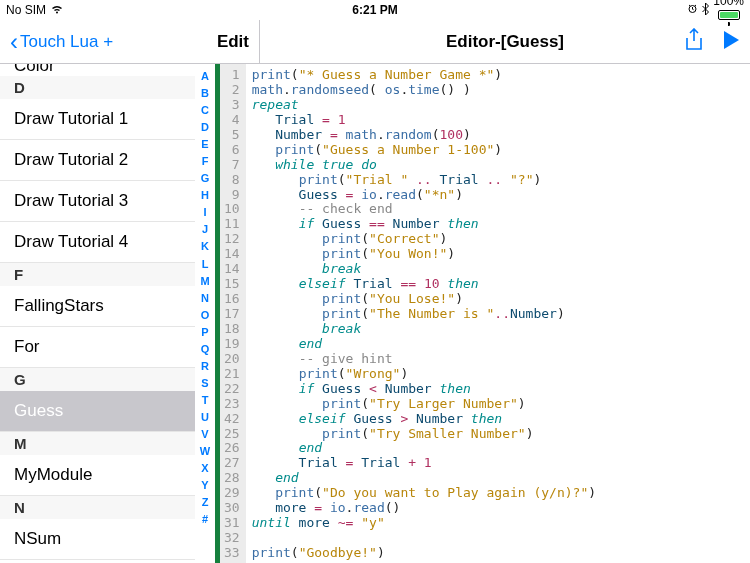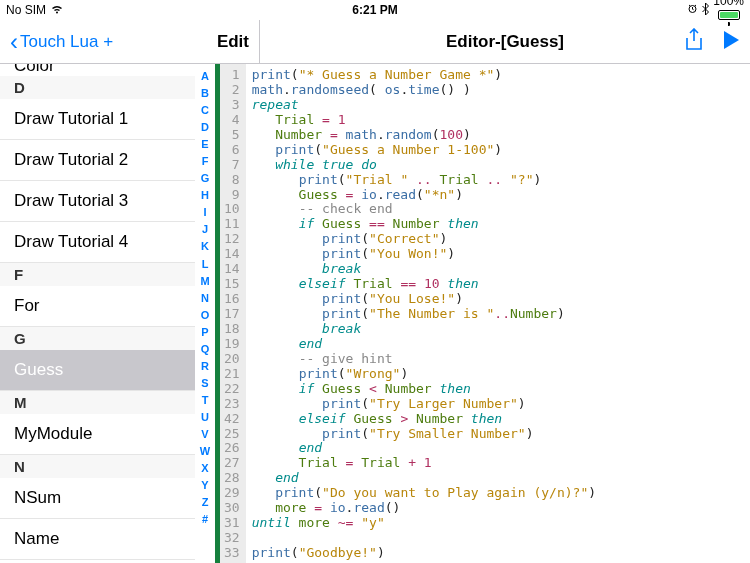--- a/index.html
+++ b/index.html
@@ -27,21 +27,21 @@
   .section-header { font-size: 15px; font-weight: 600; padding: 3px 14px; background: #f7f7f7; color: #333; }
   .row { font-size: 17px; padding: 10px 14px; border-bottom: 1px solid #e5e5e5; background: #fff; }
   .row.selected { background: #c8c7cc; color: #fff; }
   .row.cut { border-bottom: none; padding-bottom: 0; }
   .index-bar { position: absolute; right: 2px; top: 4px; width: 16px; display: flex; flex-direction: column; align-items: center; gap: 0; font-size: 11px; color: #007aff; font-weight: 600; }
   .index-bar span { line-height: 1.55; }
   .editor { flex: 1; display: flex; font-family: Menlo, Consolas, monospace; font-size: 13px; line-height: 1.15; overflow: hidden; }
   .gutter { background: #ececec; color: #9a9a9a; text-align: right; padding: 4px 6px 4px 4px; user-select: none; }
   .gutter div { }
   .code { padding: 4px 0 4px 6px; white-space: pre; }
-  .s-default { color: #4d7c0f; }
+  .s-default { color: #0c4a6e; }
   .s-func { color: #3a6ea5; }
   .s-punc { color: #222; }
   .s-string { color: #b8860b; }
   .s-keyword { color: #008b8b; font-weight: 500; font-style: italic; }
   .s-number { color: #b03060; }
   .s-comment { color: #888; }
   .s-op { color: #b03060; }
 </style>
 </head>
 <body>
@@ -106,20 +106,21 @@
 <div class="main">
   <div class="sidebar">
     <div class="list" id="file-list" style="top: -18px;">
         <div class="row cut">Color</div>
         <div class="section-header">D</div>
         <div class="row">Draw Tutorial 1</div>
         <div class="row">Draw Tutorial 2</div>
         <div class="row">Draw Tutorial 3</div>
         <div class="row">Draw Tutorial 4</div>
         <div class="section-header">F</div>
+        <div class="row">FallingStars</div>
         <div class="row">For</div>
         <div class="section-header">G</div>
         <div class="row selected">Guess</div>
         <div class="section-header">M</div>
         <div class="row">MyModule</div>
         <div class="section-header">N</div>
         <div class="row">NSum</div>
         <div class="row">Name</div>
       </div>
     <div class="index-bar" id="alpha-index">

